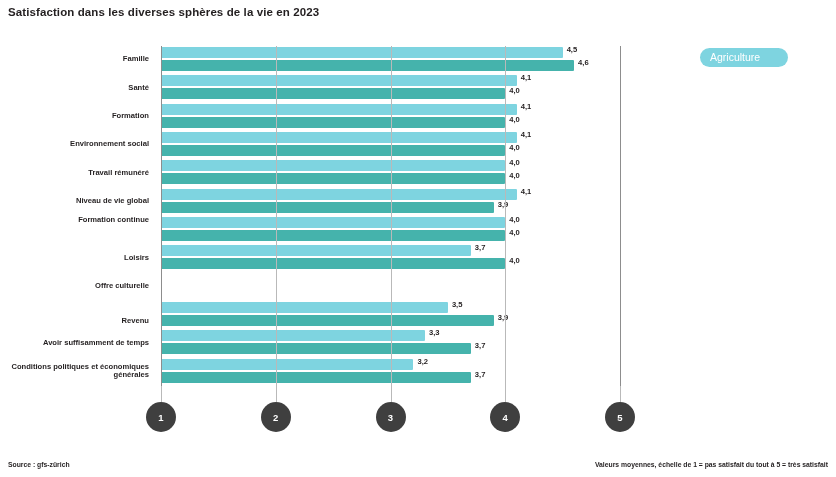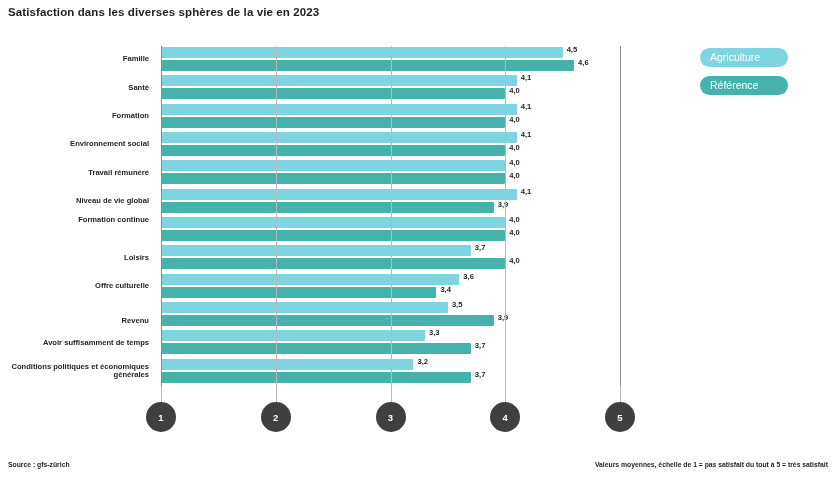--- a/index.html
+++ b/index.html
@@ -162,26 +162,20 @@
           <div class="bar-val light" style="left: 348.25px;">4,0</div>
           <div class="bar dark" style="width: 344.25px; background: rgb(69, 179, 172);"></div>
           <div class="bar-val dark" style="left: 348.25px;">4,0</div>
         </div>
         <div class="row" style="top: 198.333px; height: 28.3333px;">
           <div class="bar light" style="width: 309.825px; background: rgb(126, 212, 224);"></div>
           <div class="bar-val light" style="left: 313.825px;">3,7</div>
           <div class="bar dark" style="width: 344.25px; background: rgb(69, 179, 172);"></div>
           <div class="bar-val dark" style="left: 348.25px;">4,0</div>
         </div>
-        <div class="row" style="top: 226.667px; height: 28.3333px;">
-          <div class="bar light" style="width: 298.35px; background: rgb(126, 212, 224);"></div>
-          <div class="bar-val light" style="left: 302.35px;">3,6</div>
-          <div class="bar dark" style="width: 275.4px; background: rgb(69, 179, 172);"></div>
-          <div class="bar-val dark" style="left: 279.4px;">3,4</div>
-        </div>
         <div class="row" style="top: 255px; height: 28.3333px;">
           <div class="bar light" style="width: 286.875px; background: rgb(126, 212, 224);"></div>
           <div class="bar-val light" style="left: 290.875px;">3,5</div>
           <div class="bar dark" style="width: 332.775px; background: rgb(69, 179, 172);"></div>
           <div class="bar-val dark" style="left: 336.775px;">3,9</div>
         </div>
         <div class="row" style="top: 283.333px; height: 28.3333px;">
           <div class="bar light" style="width: 263.925px; background: rgb(126, 212, 224);"></div>
           <div class="bar-val light" style="left: 267.925px;">3,3</div>
           <div class="bar dark" style="width: 309.825px; background: rgb(69, 179, 172);"></div>
@@ -209,19 +203,18 @@
       <div class="tick-stem" style="left: 229.5px;"></div>
       <div class="tick-circle" style="left: 214.5px;">3</div>
       <div class="tick-stem" style="left: 344.25px;"></div>
       <div class="tick-circle" style="left: 329.25px;">4</div>
       <div class="tick-stem" style="left: 459px;"></div>
       <div class="tick-circle" style="left: 444px;">5</div>
     </div>
 
   <div class="legend">
       <div class="legend-item" style="background: rgb(126, 212, 224);">Agriculture</div>
-      <div class="legend-item" style="background: rgb(69, 179, 172);">Référence</div>
     </div>
 
   <div class="footer-left">Source : gfs-zürich</div>
   <div class="footer-right">Valeurs moyennes, échelle de 1 = pas satisfait du tout à 5 = très satisfait</div>
 
 </div>
 
 </body></html>

